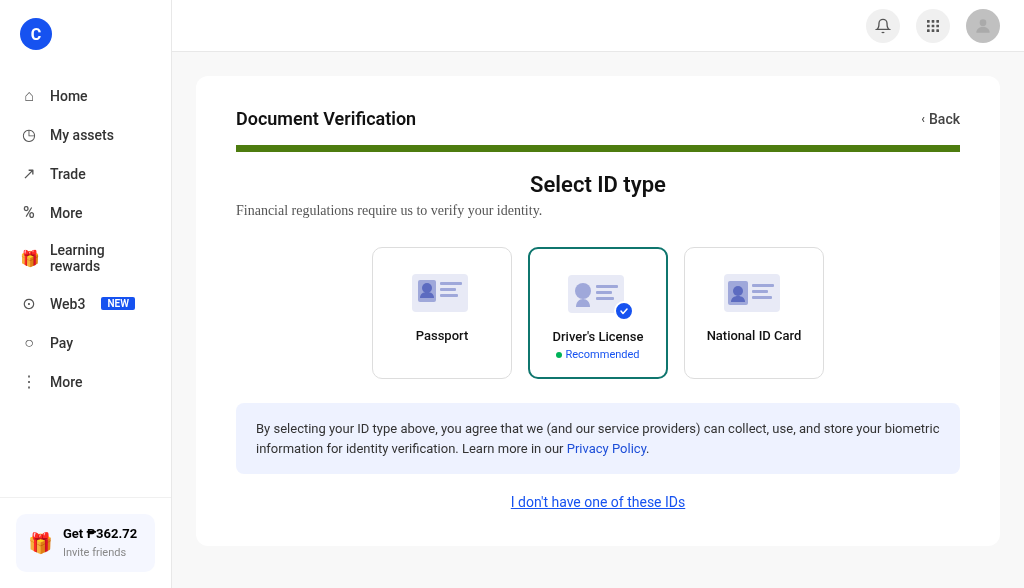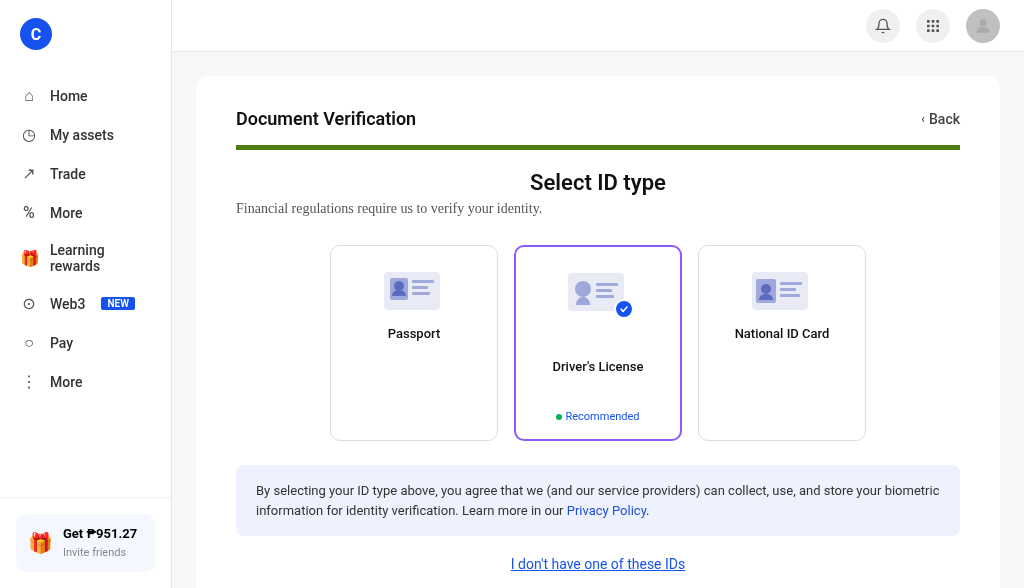--- a/index.html
+++ b/index.html
@@ -123,21 +123,21 @@
       margin-top: 24px;
       padding: 32px 40px 36px;
       max-width: 820px;
     }
     .doc-header {
       display: flex;
       align-items: center;
       justify-content: space-between;
       margin-bottom: 20px;
       padding-bottom: 16px;
-      border-bottom: 5px solid #4d7c0f;
+      border-bottom: 7px solid #4d7c0f;
     }
     .doc-title {
       font-size: 18px;
       font-weight: 600;
       color: #111;
     }
     .back-btn {
       display: flex;
       align-items: center;
       gap: 4px;
@@ -167,31 +167,30 @@
     .id-cards {
       display: flex;
       justify-content: center;
       gap: 16px;
       margin-bottom: 24px;
     }
     .id-card {
       border: 1.5px solid #ddd;
       border-radius: 10px;
       padding: 24px 20px 16px;
-      width: 168px;
+      width: 140px;
       display: flex;
       flex-direction: column;
       align-items: center;
       cursor: pointer;
       background: #fff;
       transition: border-color 0.2s;
     }
     .id-card.selected {
-      border: 2px solid #8b5cf6;
-      gap: 32px;
+      border: 2px solid #0f766e;
     }
     .id-card-icon {
       width: 64px; height: 44px;
       margin-bottom: 12px;
       position: relative;
     }
     .id-card-label {
       font-size: 13px;
       font-weight: 500;
       color: #111;
@@ -267,21 +266,21 @@
     </div>
     <div class="sidebar-item">
       <span class="icon">⋮</span>
       <span>More</span>
     </div>
   </nav>
   <div class="sidebar-bottom">
     <div class="invite-card">
       <span class="invite-icon">🎁</span>
       <div>
-        <span class="invite-amount">Get ₱951.27</span>
+        <span class="invite-amount">Get ₱362.72</span>
         <span class="invite-sub">Invite friends</span>
       </div>
     </div>
   </div>
 </aside>
 
 <div class="main">
 
   <header class="topbar">
     <div class="topbar-icon" title="Notifications">

